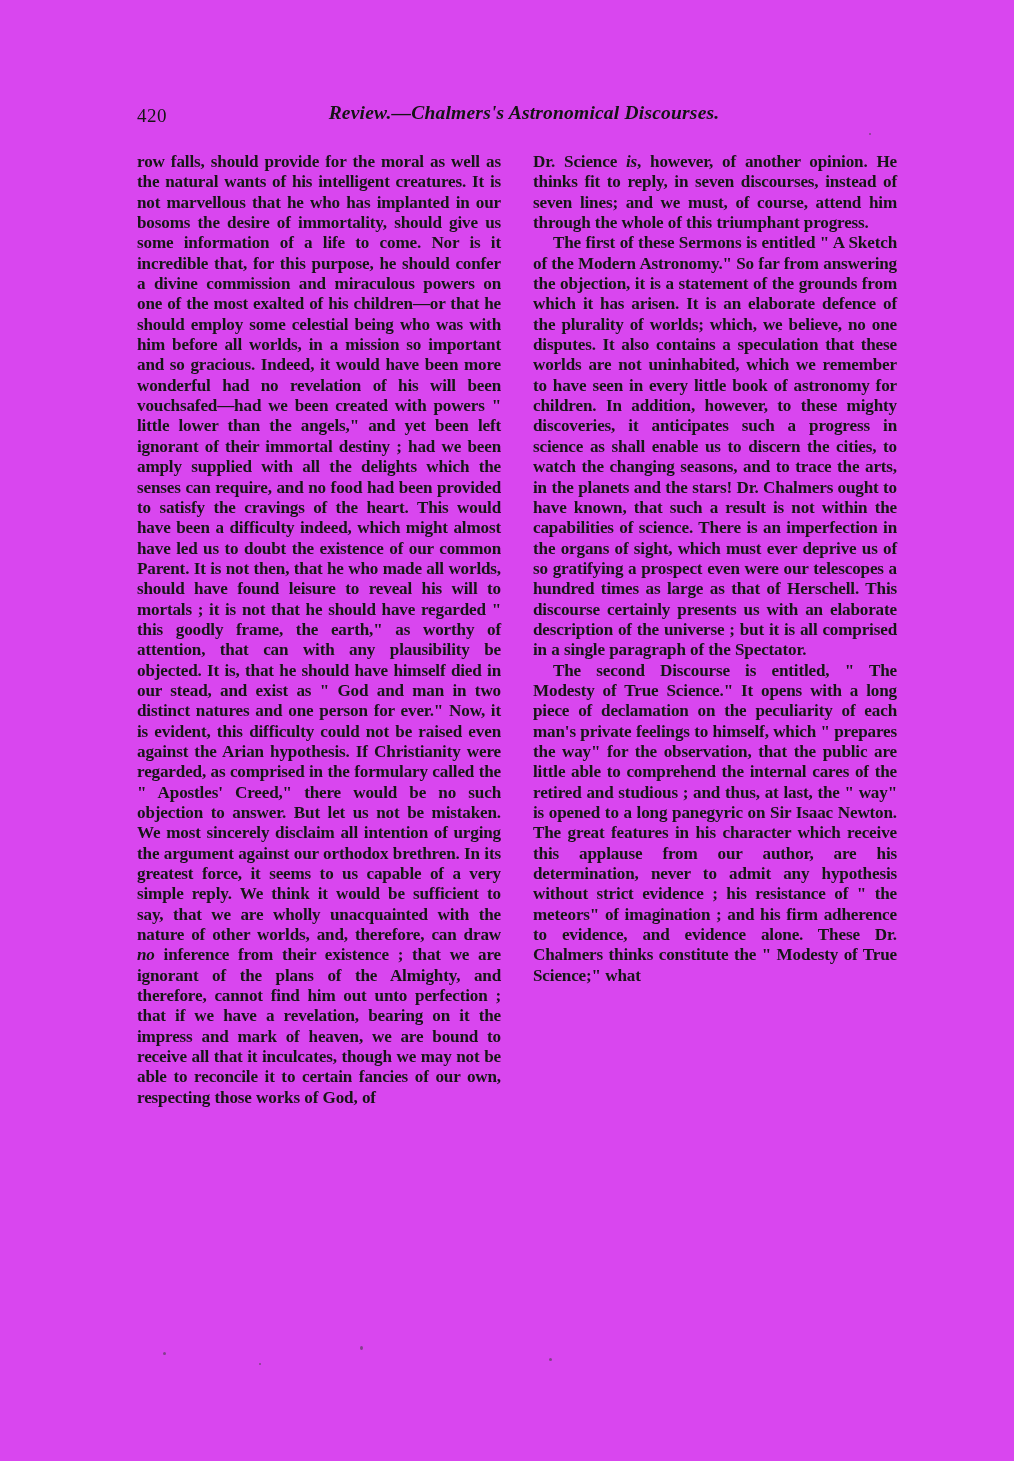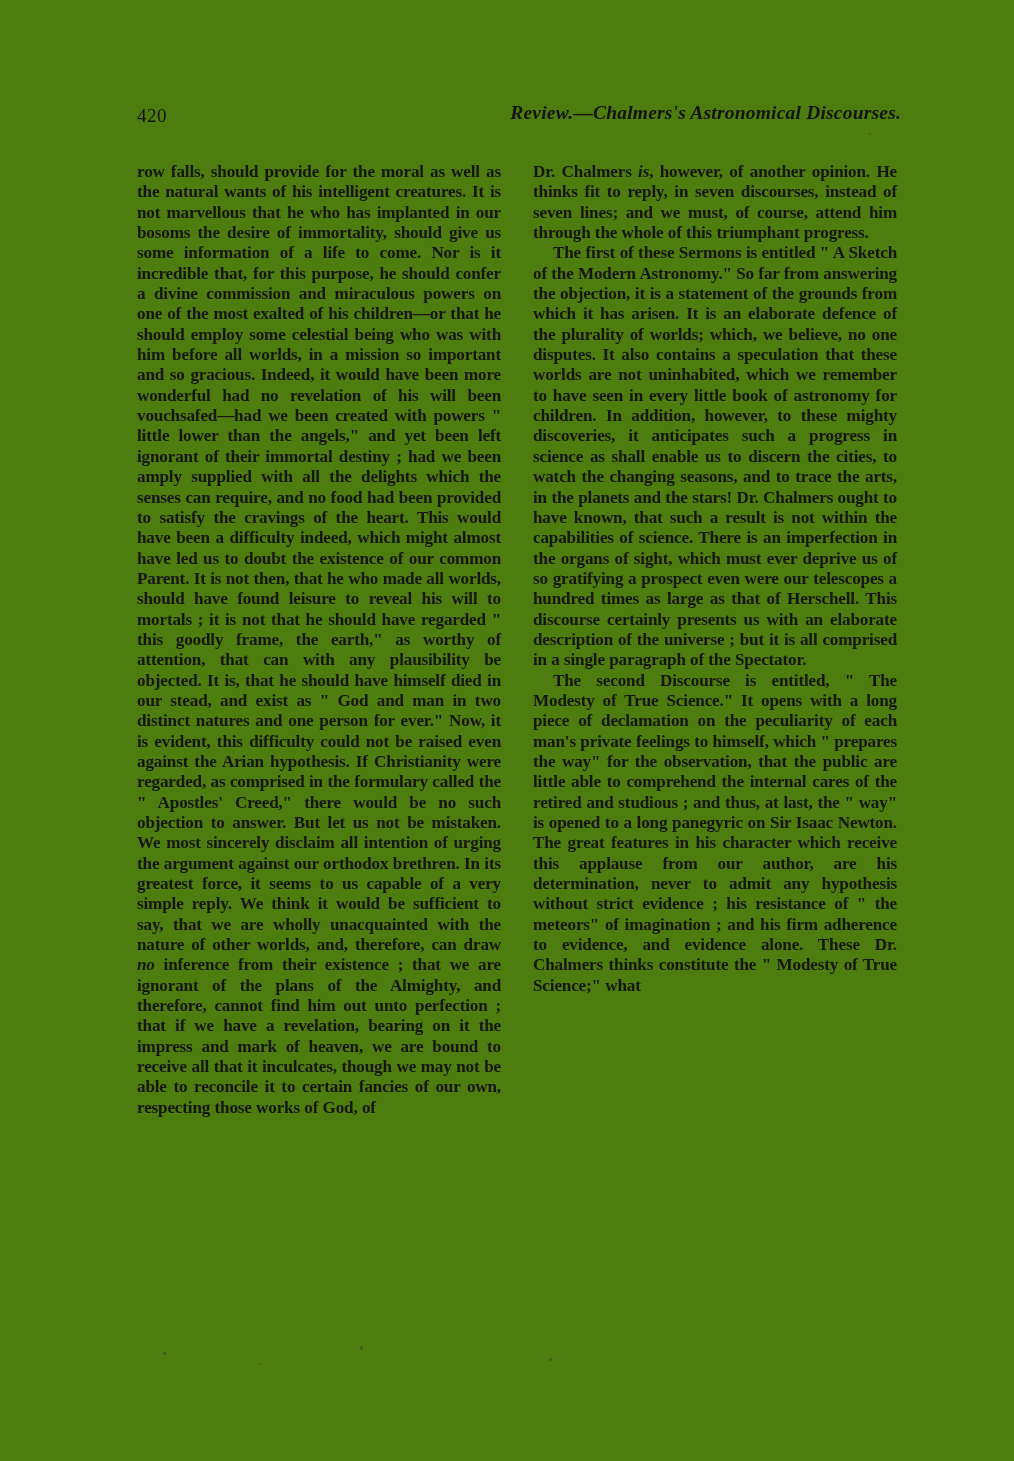--- a/index.html
+++ b/index.html
@@ -14,21 +14,21 @@
     overflow: hidden;
     font-family: "Liberation Serif", "DejaVu Serif", serif;
     color: #1a1a1a;
   }
 
   .page {
     position: absolute;
     left: 0; top: 0;
     width: 1014px;
     height: 1461px;
-    background: #4d7c0f;
+    background: #d946ef;
   }
 
   
   .running-head {
     position: absolute;
     left: 137px;
     top: 102px;
     width: 752px;
     height: 30px;
   }
@@ -36,42 +36,42 @@
     position: absolute;
     left: 0;
     top: 3px;
     font-size: 19px;
     font-family: "Liberation Serif", "DejaVu Serif", serif;
     letter-spacing: 0.5px;
     color: #141414;
   }
   .head-title {
     position: absolute;
-    left: 12px;
+    left: 0;
     top: 0;
     width: 752px;
-    text-align: right;
+    text-align: center;
     font-style: italic;
     font-weight: bold;
     font-size: 19.5px;
     letter-spacing: 0.2px;
     color: #141414;
     text-indent: 22px;
   }
 
   
   .columns {
     position: absolute;
     left: 137px;
     top: 147px;
     width: 758px;
   }
   .col {
     position: absolute;
-    top: 15px;
+    top: 5px;
     width: 364px;
   }
   .col-left  { left: 0px; }
   .col-right { left: 396px; }
 
   .col p {
     margin: 0;
     text-align: justify;
     text-justify: inter-word;
     font-size: 17.1px;
@@ -103,21 +103,21 @@
     <span class="head-title">Review.—Chalmers's Astronomical Discourses.</span>
   </div>
 
   <div class="columns">
 
     <div class="col col-left">
       <p><span>row falls, should provide for the moral as well as the natural wants of his intelligent creatures. It is not marvellous that he who has implanted in our bosoms the desire of immortality, should give us some information of a life to come. Nor is it incredible that, for this purpose, he should confer a divine commission and miraculous powers on one of the most exalted of his children—or that he should employ some celestial being who was with him before all worlds, in a mission so important and so gracious. Indeed, it would have been more wonderful had no revelation of his will been vouchsafed—had we been created with powers " little lower than the angels," and yet been left ignorant of their immortal destiny ; had we been amply supplied with all the delights which the senses can require, and no food had been provided to satisfy the cravings of the heart. This would have been a difficulty indeed, which might almost have led us to doubt the existence of our common Parent. It is not then, that he who made all worlds, should have found leisure to reveal his will to mortals ; it is not that he should have regarded " this goodly frame, the earth," as worthy of attention, that can with any plausibility be objected. It is, that he should have himself died in our stead, and exist as " God and man in two distinct natures and one person for ever." Now, it is evident, this difficulty could not be raised even against the Arian hypothesis. If Christianity were regarded, as comprised in the formulary called the " Apostles' Creed," there would be no such objection to answer. But let us not be mistaken. We most sincerely disclaim all intention of urging the argument against our orthodox brethren. In its greatest force, it seems to us capable of a very simple reply. We think it would be sufficient to say, that we are wholly unacquainted with the nature of other worlds, and, therefore, can draw </span><i>no</i><span> </span><span>inference from their existence ; that we are ignorant of the plans of the Almighty, and therefore, cannot find him out unto perfection ; that if we have a revelation, bearing on it the impress and mark of heaven, we are bound to receive all that it inculcates, though we may not be able to reconcile it to certain fancies of our own, respecting those works of God, of</span></p>
     </div>
 
     <div class="col col-right">
-      <p><span>Dr. Chalmers </span><i>is</i><span>, however, of another opinion. He thinks fit to reply, in seven discourses, instead of seven lines; and we must, of course, attend him through the whole of this triumphant progress.</span></p>
+      <p><span>Dr. Science </span><i>is</i><span>, however, of another opinion. He thinks fit to reply, in seven discourses, instead of seven lines; and we must, of course, attend him through the whole of this triumphant progress.</span></p>
       <p>The first of these Sermons is entitled " A Sketch of the Modern Astronomy." So far from answering the objection, it is a statement of the grounds from which it has arisen. It is an elaborate defence of the plurality of worlds; which, we believe, no one disputes. It also contains a speculation that these worlds are not uninhabited, which we remember to have seen in every little book of astronomy for children. In addition, however, to these mighty discoveries, it anticipates such a progress in science as shall enable us to discern the cities, to watch the changing seasons, and to trace the arts, in the planets and the stars! Dr. Chalmers ought to have known, that such a result is not within the capabilities of science. There is an imperfection in the organs of sight, which must ever deprive us of so gratifying a prospect even were our telescopes a hundred times as large as that of Herschell. This discourse certainly presents us with an elaborate description of the universe ; but it is all comprised in a single paragraph of the Spectator.</p>
       <p>The second Discourse is entitled, " The Modesty of True Science." It opens with a long piece of declamation on the peculiarity of each man's private feelings to himself, which " prepares the way" for the observation, that the public are little able to comprehend the internal cares of the retired and studious ; and thus, at last, the " way" is opened to a long panegyric on Sir Isaac Newton. The great features in his character which receive this applause from our author, are his determination, never to admit any hypothesis without strict evidence ; his resistance of " the meteors" of imagination ; and his firm adherence to evidence, and evidence alone. These Dr. Chalmers thinks constitute the " Modesty of True Science;" what</p>
     </div>
 
   </div>
 
   <span class="speck" style="left:163px; top:1352px; width:3px; height:3px;"></span>
   <span class="speck" style="left:360px; top:1346px; width:3px; height:4px;"></span>
   <span class="speck" style="left:549px; top:1358px; width:3px; height:3px;"></span>
   <span class="speck" style="left:259px; top:1363px; width:2px; height:2px;"></span>

